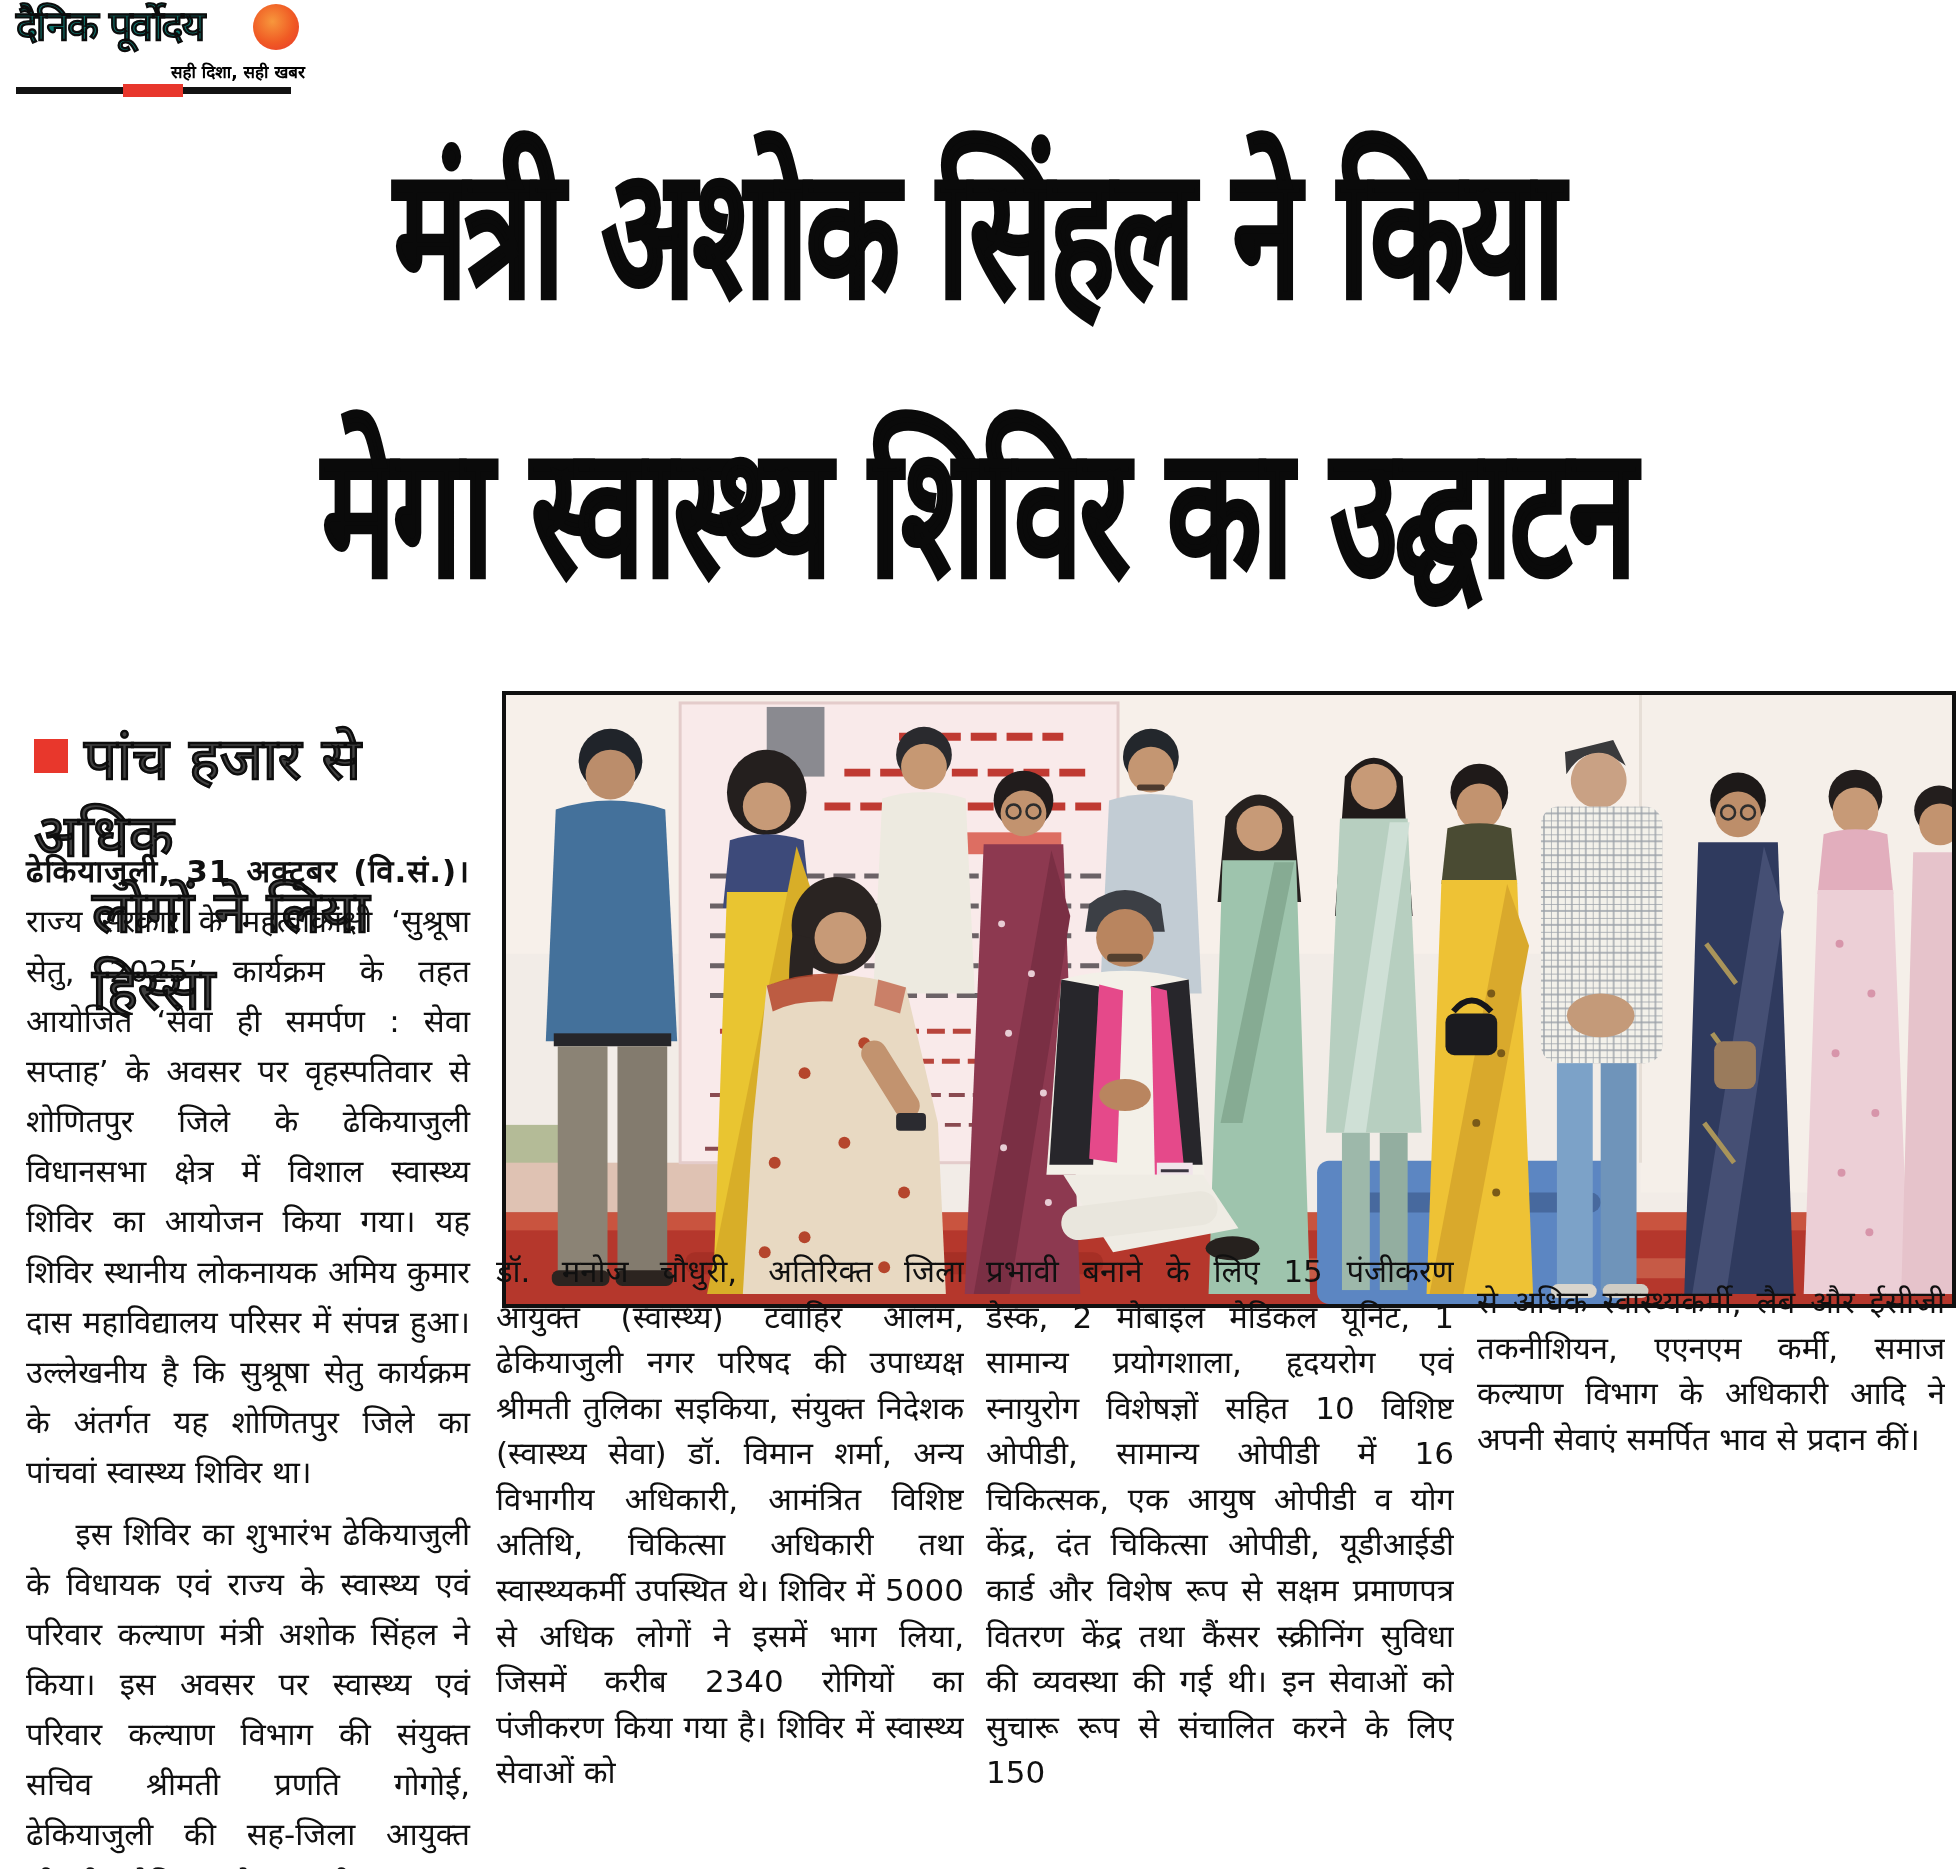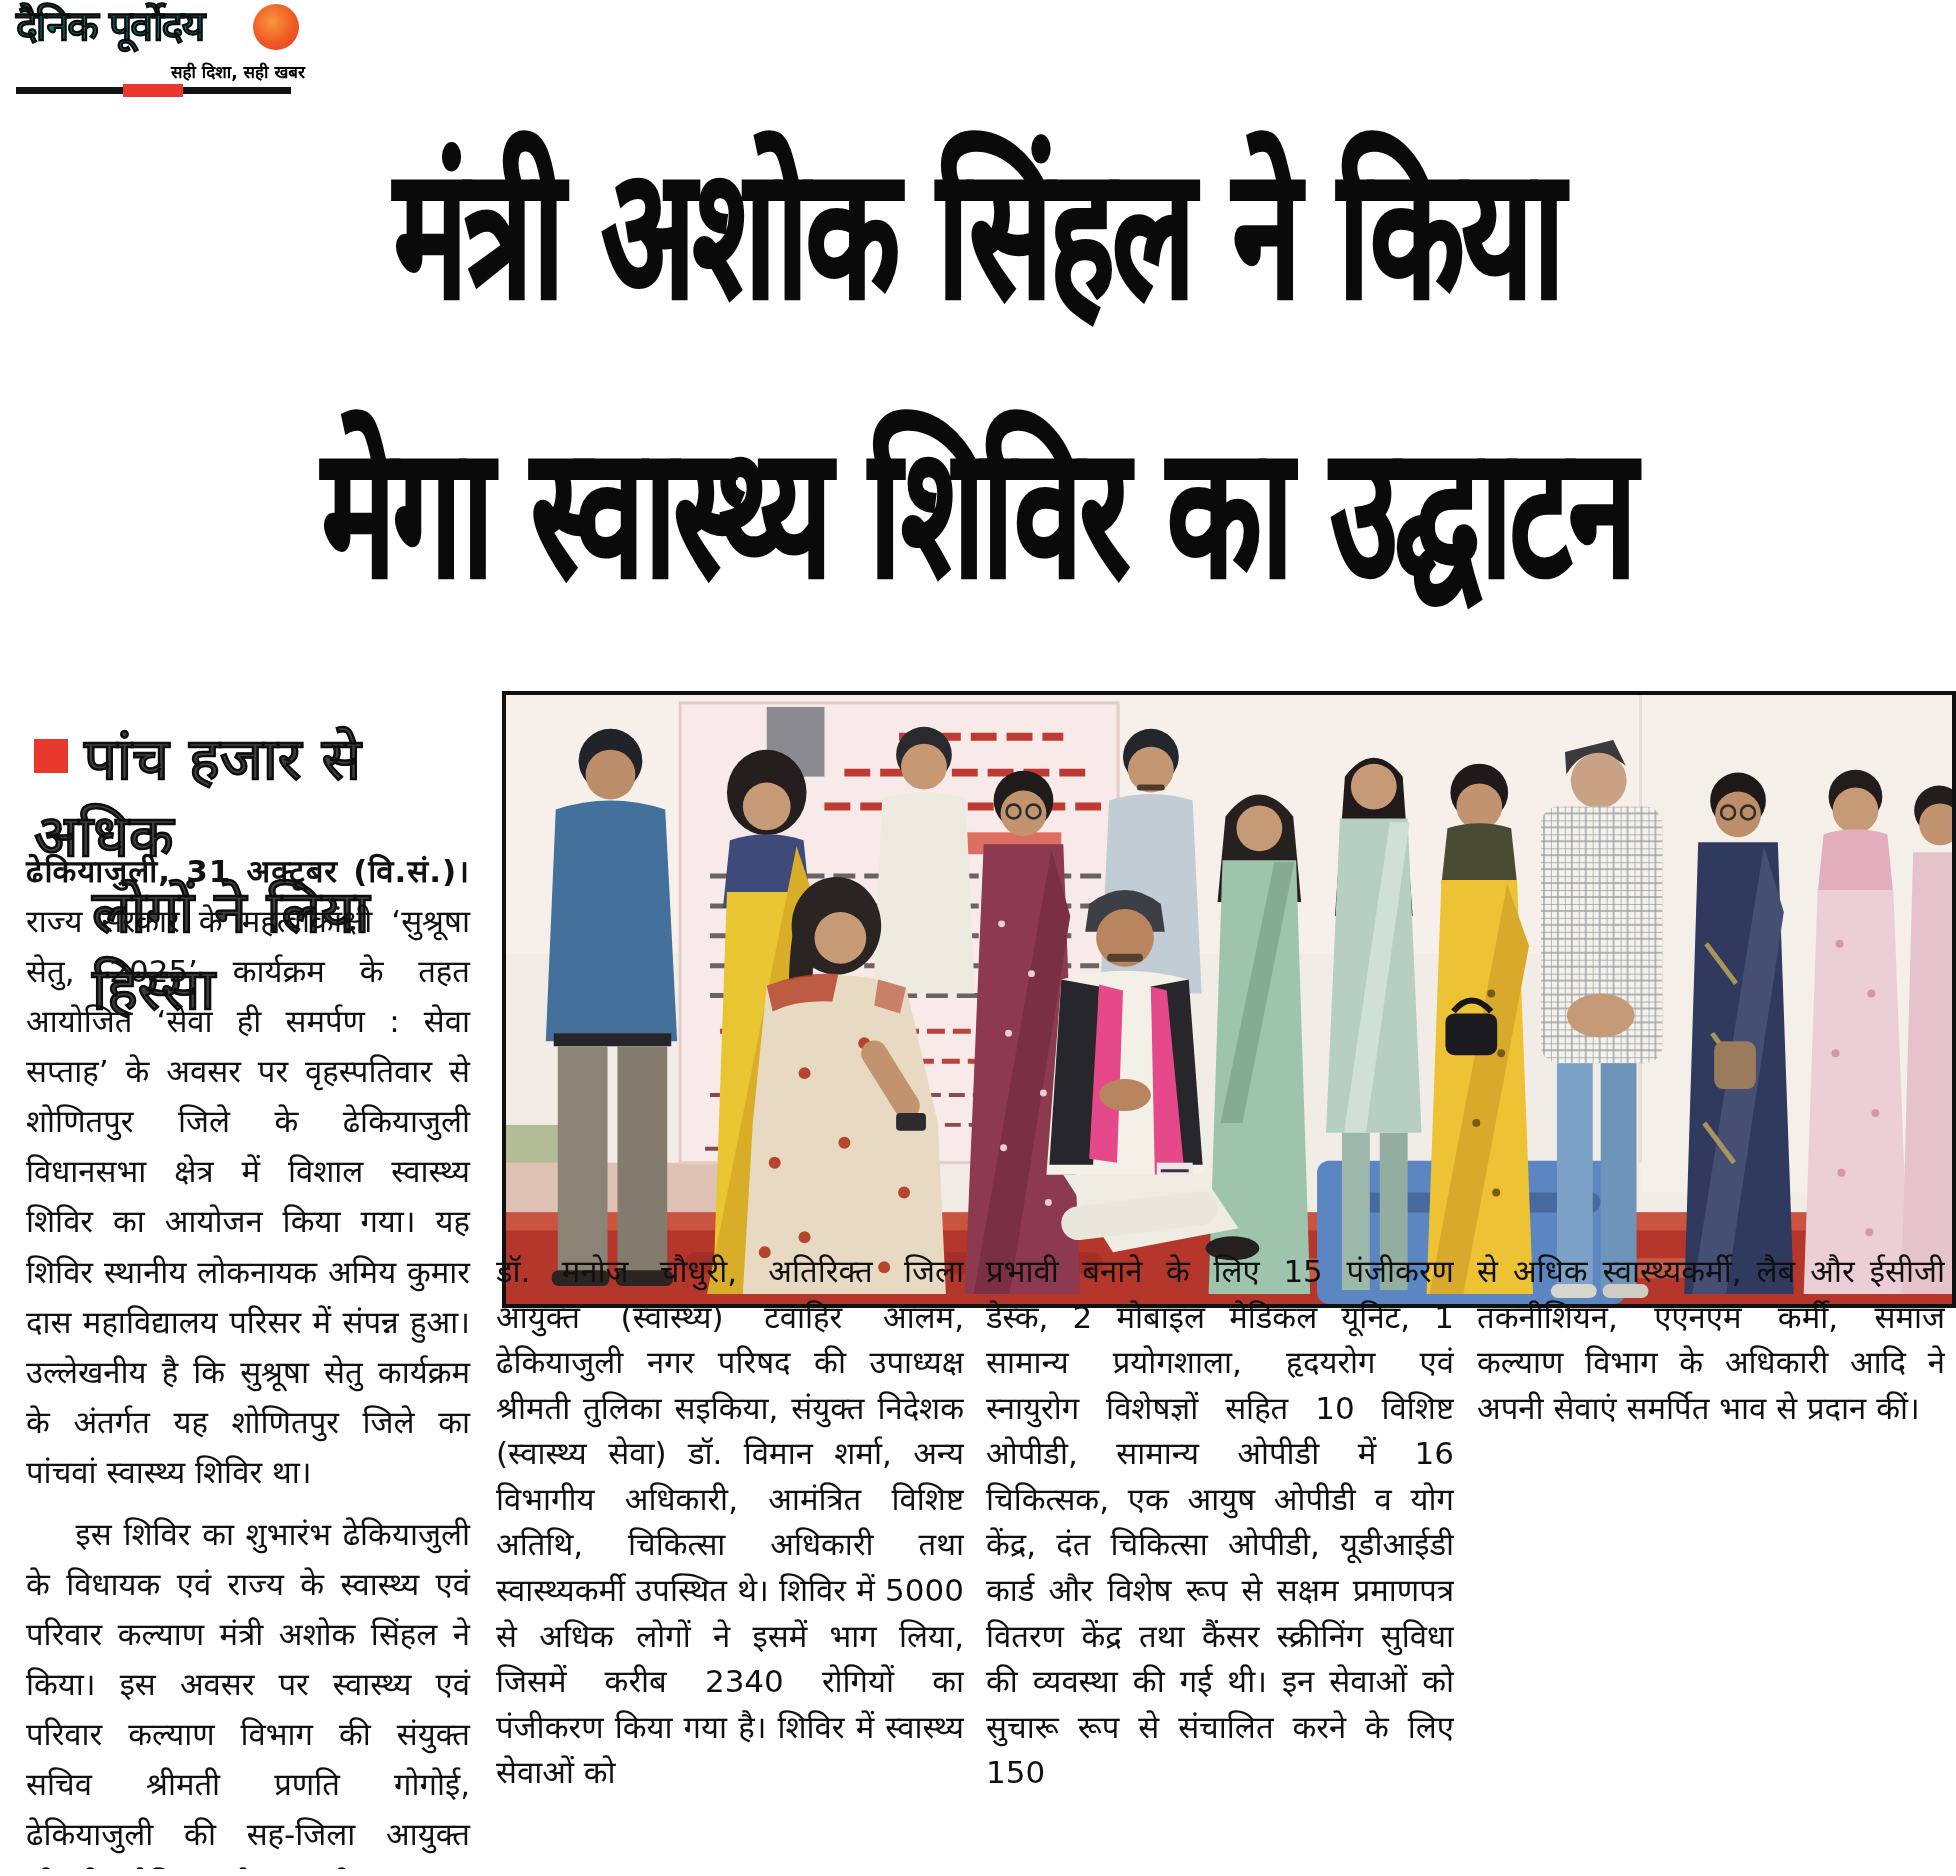--- a/index.html
+++ b/index.html
@@ -65,21 +65,21 @@
 
   
   .bcol {
     position:absolute; top:1249px; width:468px; height:555px;
     font-size:31px; line-height:1.47; text-align:justify; overflow:hidden;
   }
   .bcol p { margin:0; }
   .bcol .indent { text-indent:1.6em; }
   .col2 { left:496px; }
   .col3 { left:986px; }
-  .col4 { left:1477px; }
+  .col4 { left:1477px;margin-top:31px; }
 </style>
 </head>
 <body>
 
 <div class="page">
 
   <div class="masthead">
     <div class="logo-wrap">
       <span class="sun"></span>
       <div class="logo">दैनिक पूर्वोदय</div>

